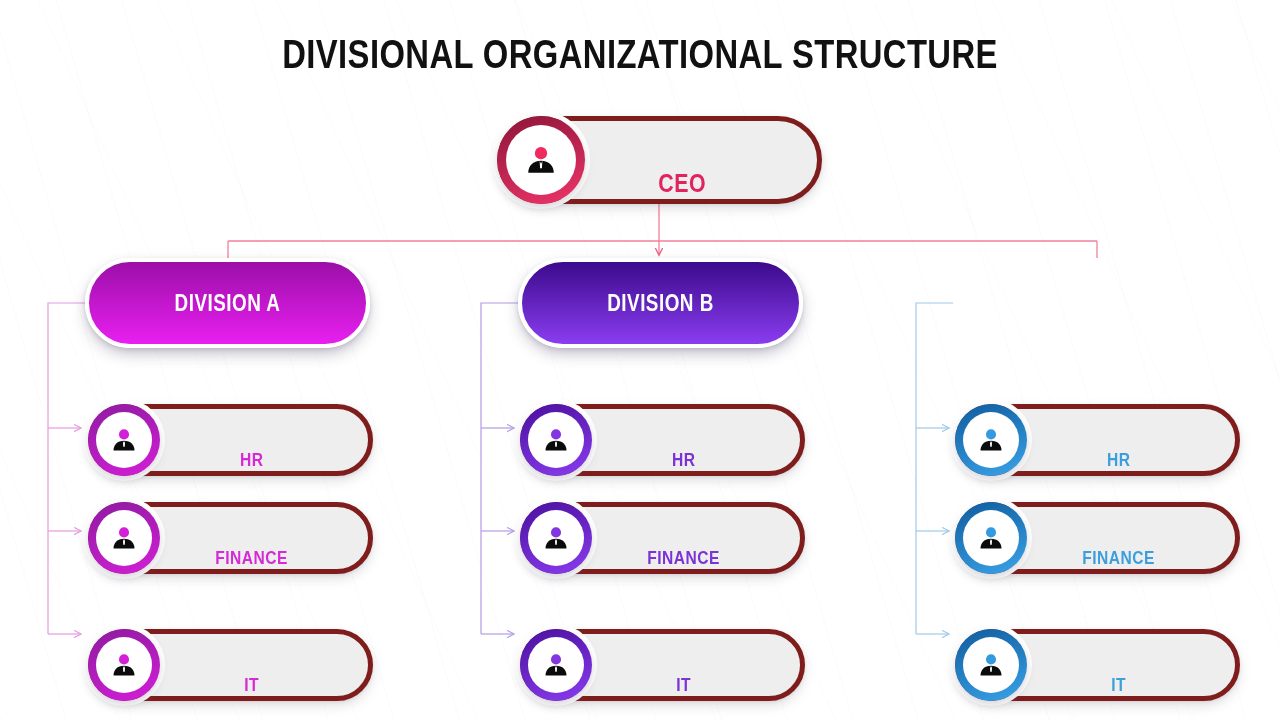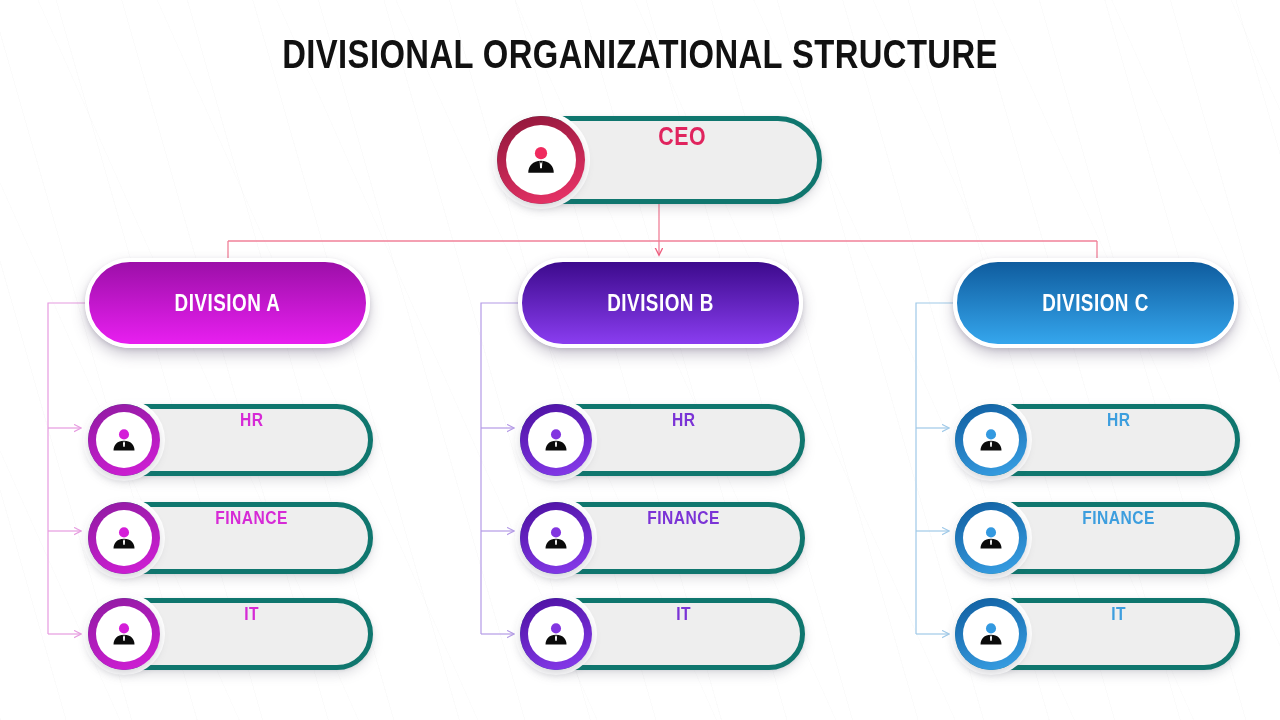--- a/index.html
+++ b/index.html
@@ -68,26 +68,26 @@
     position: absolute;
     left: 0; top: 0;
     width: 1280px; height: 720px;
     pointer-events: none;
   }
 
   
   .pill {
     position: absolute;
     background: #eeeeee;
-    border: 5px solid #0f766e;
+    border: 5px solid #7f1d1d;
     border-radius: 999px;
     box-shadow: 0 5px 11px rgba(120,120,130,0.22),
                 0 1px 3px rgba(120,120,130,0.16);
     display: flex;
-    align-items: flex-start;
+    align-items: flex-end;
   }
 
   .pill-label {
     flex: 1;
     text-align: center;
     font-family: "Liberation Sans Narrow", "Liberation Sans", sans-serif;
     font-weight: bold;
     letter-spacing: 0.6px;
     transform: scaleX(0.82);
     white-space: nowrap;
@@ -165,21 +165,21 @@
     height: 72px;
     border: 8px solid transparent;
   }
 
   .col-a .subitem, .col-a .sub-avatar { left: 88px; }
   .col-b .subitem, .col-b .sub-avatar { left: 520px; }
   .col-c .subitem, .col-c .sub-avatar { left: 955px; }
 
   .row-0 { top: 404px; }
   .row-1 { top: 502px; }
-  .row-2 { top: 598px; }
+  .row-2 { top: 629px; }
 </style>
 </head>
 <body>
 
 <div id="bg-texture"></div>
 
 <div id="stage">
 
   <div id="page-title">DIVISIONAL ORGANIZATIONAL STRUCTURE</div>
 
@@ -239,23 +239,20 @@
       <path class="avatar-collar" d="M18.4 21.2 L20 24.4 L21.6 21.2 L21.1 29.6 L18.9 29.6 Z" fill="#ffffff"></path>
     </svg>
   </div>
 
   <div class="division" id="division-a" style="background: linear-gradient(rgb(156, 15, 168) 0%, rgb(232, 31, 240) 100%);">
     <div class="pill-label">DIVISION A</div>
   </div>
   <div class="division" id="division-b" style="background: linear-gradient(rgb(60, 10, 140) 0%, rgb(138, 61, 240) 100%);">
     <div class="pill-label">DIVISION B</div>
   </div>
-  <div class="division" id="division-c" style="background: linear-gradient(rgb(15, 92, 158) 0%, rgb(53, 166, 237) 100%);">
-    <div class="pill-label">DIVISION C</div>
-  </div>
 
   <div class="col-a">
     <div class="pill subitem row-0">
       <div class="pill-label" style="color: rgb(214, 42, 214);">HR</div>
     </div>
     <div class="avatar sub-avatar row-0" style="background: linear-gradient(rgb(255, 255, 255), rgb(255, 255, 255)) padding-box padding-box, linear-gradient(160deg, rgb(142, 27, 160) 0%, rgb(212, 30, 216) 100%) border-box border-box;">
       <svg width="28" height="28" viewBox="0 0 40 40">
         <circle class="avatar-head" cx="20" cy="12" r="7.2" fill="#d41ed8"></circle>
         <path class="avatar-body" d="M20 21 C10.5 21 5 27 5 35 L35 35 C35 27 29.5 21 20 21 Z" fill="#0b0b0b"></path>
         <path class="avatar-collar" d="M18.4 21.2 L20 24.4 L21.6 21.2 L21.1 29.6 L18.9 29.6 Z" fill="#ffffff"></path>

